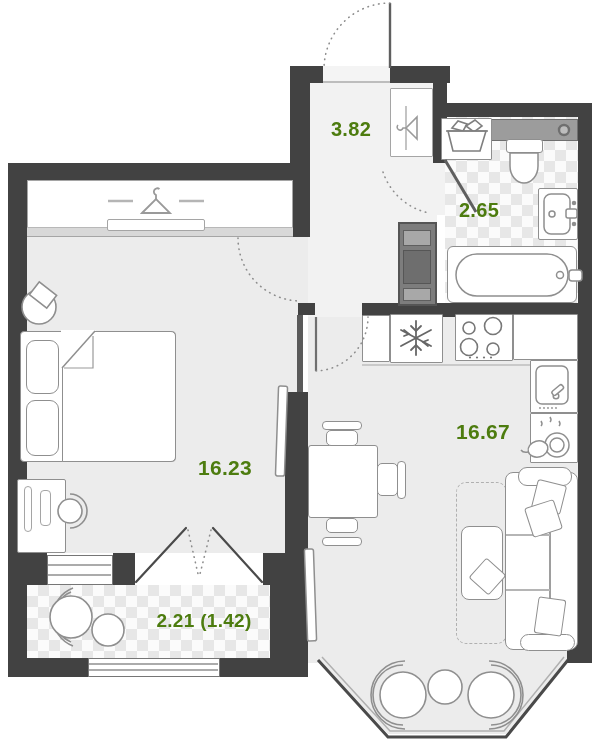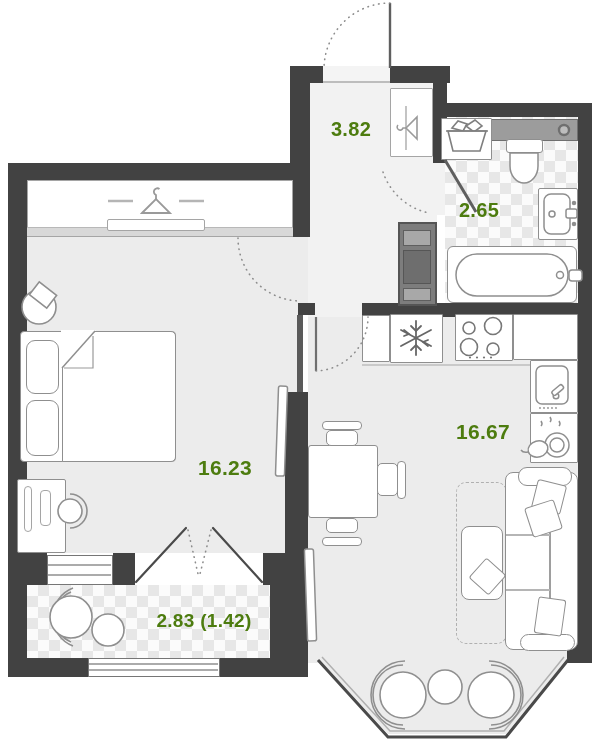--- a/index.html
+++ b/index.html
@@ -276,15 +276,15 @@
       <path d="M71 592 A27 27 0 0 0 71 642" fill="none"></path>
       <circle cx="71" cy="617" r="21"></circle>
     </g>
     <circle cx="108" cy="630" r="16" fill="#ffffff" stroke="#8f8f8f" stroke-width="1.6"></circle>
   </svg>
 
   <div class="lbl" style="left:351px;top:129px;font-size:20px;">3.82</div>
   <div class="lbl" style="left:479px;top:210px;font-size:20px;">2.65</div>
   <div class="lbl" style="left:225px;top:428px;font-size:21px;margin-top:40px;">16.23</div>
   <div class="lbl" style="left:483px;top:432px;font-size:21px;">16.67</div>
-  <div class="lbl" style="left:204px;top:621px;font-size:19px;">2.83 (1.42)</div>
+  <div class="lbl" style="left:204px;top:621px;font-size:19px;">2.21 (1.42)</div>
 
 </div>
 
 </body></html>

